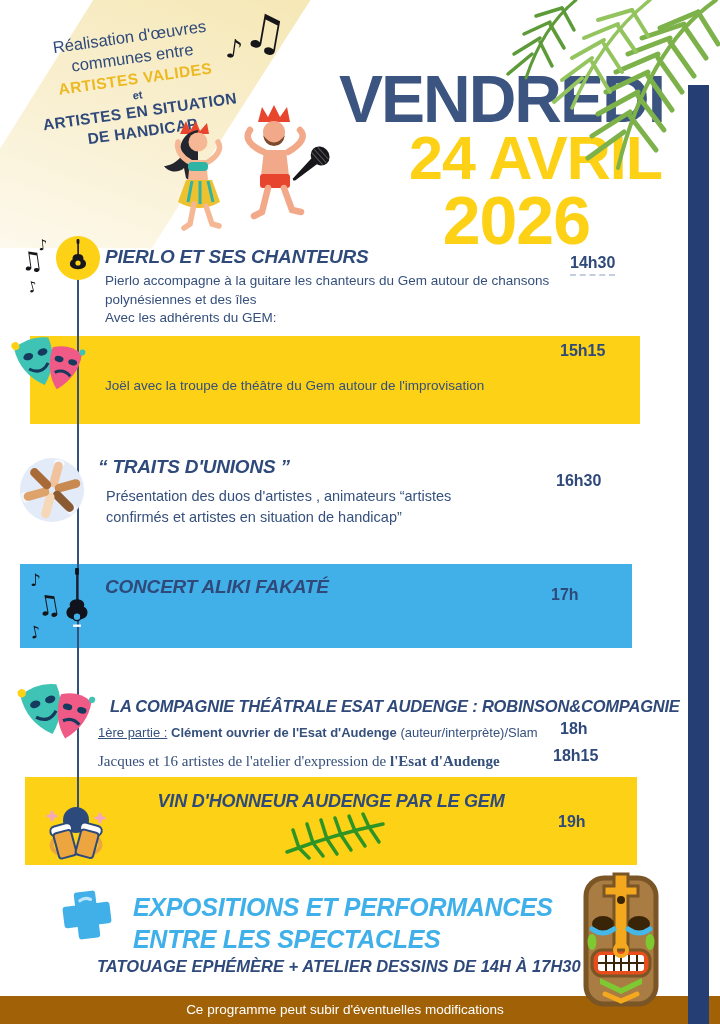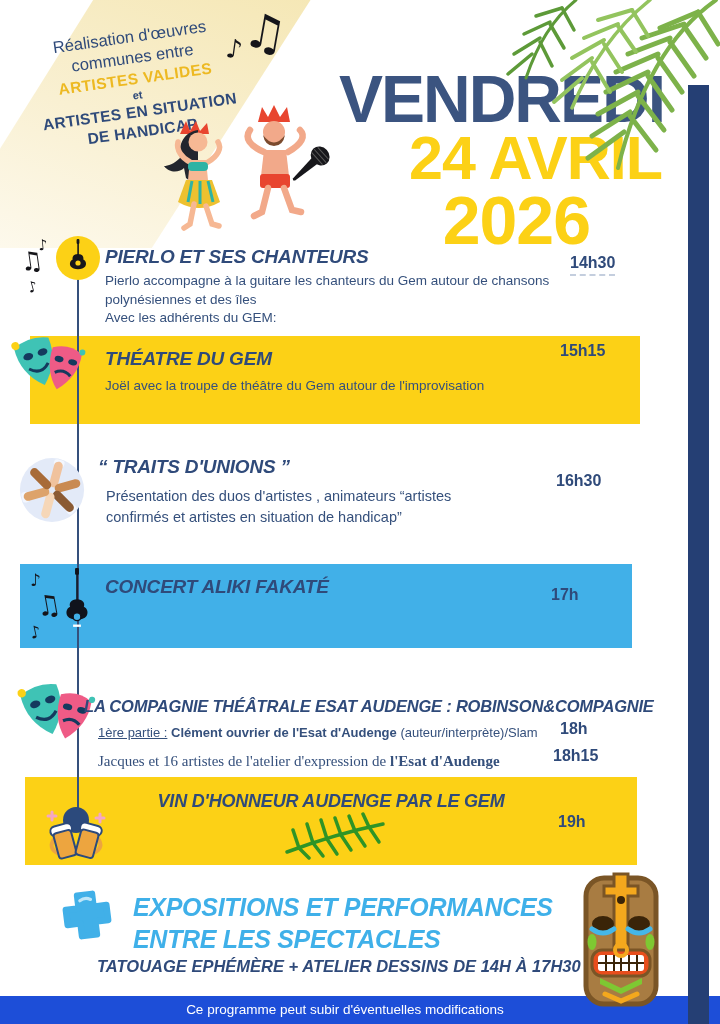--- a/index.html
+++ b/index.html
@@ -37,21 +37,21 @@
   .time{font-weight:bold;color:#2f4a7a;font-size:16px;z-index:3;white-space:nowrap;}
   .time.dashed{border-bottom:2px dashed #c4cede;padding-bottom:2px;}
   .u{text-decoration:underline;}
   .b{font-weight:bold;}
 
   .circle-icon{width:44px;height:44px;border-radius:50%;background:#fcd116;z-index:2;display:flex;align-items:center;justify-content:center;}
 
   .extra1{left:133px;top:891px;font-size:25px;font-style:italic;font-weight:bold;color:#3fb0e9;letter-spacing:-.3px;line-height:1.28;z-index:3;}
   .extra3{left:97px;top:957px;font-size:16.5px;font-style:italic;font-weight:bold;color:#2f4a7a;z-index:3;}
 
-  .bottombar{left:0;top:996px;width:720px;height:28px;background:#1d4ed8;z-index:1;}
+  .bottombar{left:0;top:996px;width:720px;height:28px;background:#a16207;z-index:1;}
   .bottombar div{width:690px;text-align:center;line-height:28px;color:#ffffff;font-size:13.5px;}
   .center-band-title{text-align:center;}
 </style>
 </head>
 <body>
 
 <div id="poster">
 
   <div class="abs beam"></div>
   <div class="abs badge">
@@ -201,21 +201,20 @@
       <circle cx="14" cy="12" r="4" fill="#fcd116"></circle>
     </g>
     <g transform="rotate(14 54 40)">
       <path d="M40 22 Q56 14 70 22 Q72 44 54 62 Q38 46 40 22 Z" fill="#ef5b86"></path>
       <ellipse cx="49" cy="32" rx="4.5" ry="3" fill="#143a5e"></ellipse>
         <ellipse cx="63" cy="32" rx="4.5" ry="3" fill="#143a5e"></ellipse>
       <path d="M48 46 Q56 40 64 46" stroke="#143a5e" stroke-width="3" fill="none"></path>
       <circle cx="70" cy="20" r="3" fill="#3fc3b5"></circle>
     </g>
   </svg>
-  <div class="abs sec-title" style="left:105px;top:348px;">THÉATRE DU GEM</div>
   <div class="abs time" style="left:560px;top:342px;">15h15</div>
   <div class="abs desc" style="left:105px;top:377px;width:480px;">Joël avec la troupe de théâtre du Gem autour de l'improvisation</div>
 
   <svg class="abs" style="left:18px;top:456px;z-index:2;" width="68" height="68" viewBox="0 0 70 70">
     <circle cx="35" cy="35" r="33" fill="#e3eaf8"></circle>
     <g>
       <g transform="rotate(15 35 35)">
           <rect x="29.5" y="3" width="11" height="7" rx="3" fill="#f3f7ff"></rect>
           <rect x="30.5" y="5" width="9" height="27" rx="4.5" fill="#f0c29d"></rect>
         </g>
@@ -267,21 +266,21 @@
       <circle cx="14" cy="12" r="4" fill="#fcd116"></circle>
     </g>
     <g transform="rotate(14 54 40)">
       <path d="M40 22 Q56 14 70 22 Q72 44 54 62 Q38 46 40 22 Z" fill="#ef5b86"></path>
       <ellipse cx="49" cy="32" rx="4.5" ry="3" fill="#143a5e"></ellipse>
         <ellipse cx="63" cy="32" rx="4.5" ry="3" fill="#143a5e"></ellipse>
       <path d="M48 46 Q56 40 64 46" stroke="#143a5e" stroke-width="3" fill="none"></path>
       <circle cx="70" cy="20" r="3" fill="#3fc3b5"></circle>
     </g>
   </svg>
-  <div class="abs sec-title small" style="left:84px;top:697px;">LA COMPAGNIE THÉÂTRALE ESAT AUDENGE : ROBINSON&amp;COMPAGNIE</div>
+  <div class="abs sec-title small" style="left:110px;top:697px;">LA COMPAGNIE THÉÂTRALE ESAT AUDENGE : ROBINSON&amp;COMPAGNIE</div>
   <div class="abs desc" style="left:98px;top:724px;width:440px;font-size:13px;white-space:nowrap;">
     <span class="u">1ère partie :</span><span class="b"> Clément ouvrier de l'Esat d'Audenge </span><span>(auteur/interprète)/Slam</span>
   </div>
   <div class="abs time" style="left:560px;top:720px;">18h</div>
   <div class="abs desc" style="left:98px;top:751px;width:460px;font-size:15px;white-space:nowrap;font-family:Liberation Serif, serif;">
     <span>Jacques et 16 artistes de l'atelier d'expression de </span><span class="b">l'Esat d'Audenge</span>
   </div>
   <div class="abs time" style="left:553px;top:747px;">18h15</div>
 
   <div class="abs band yellow" style="left:25px;top:777px;width:612px;height:88px;"></div>

